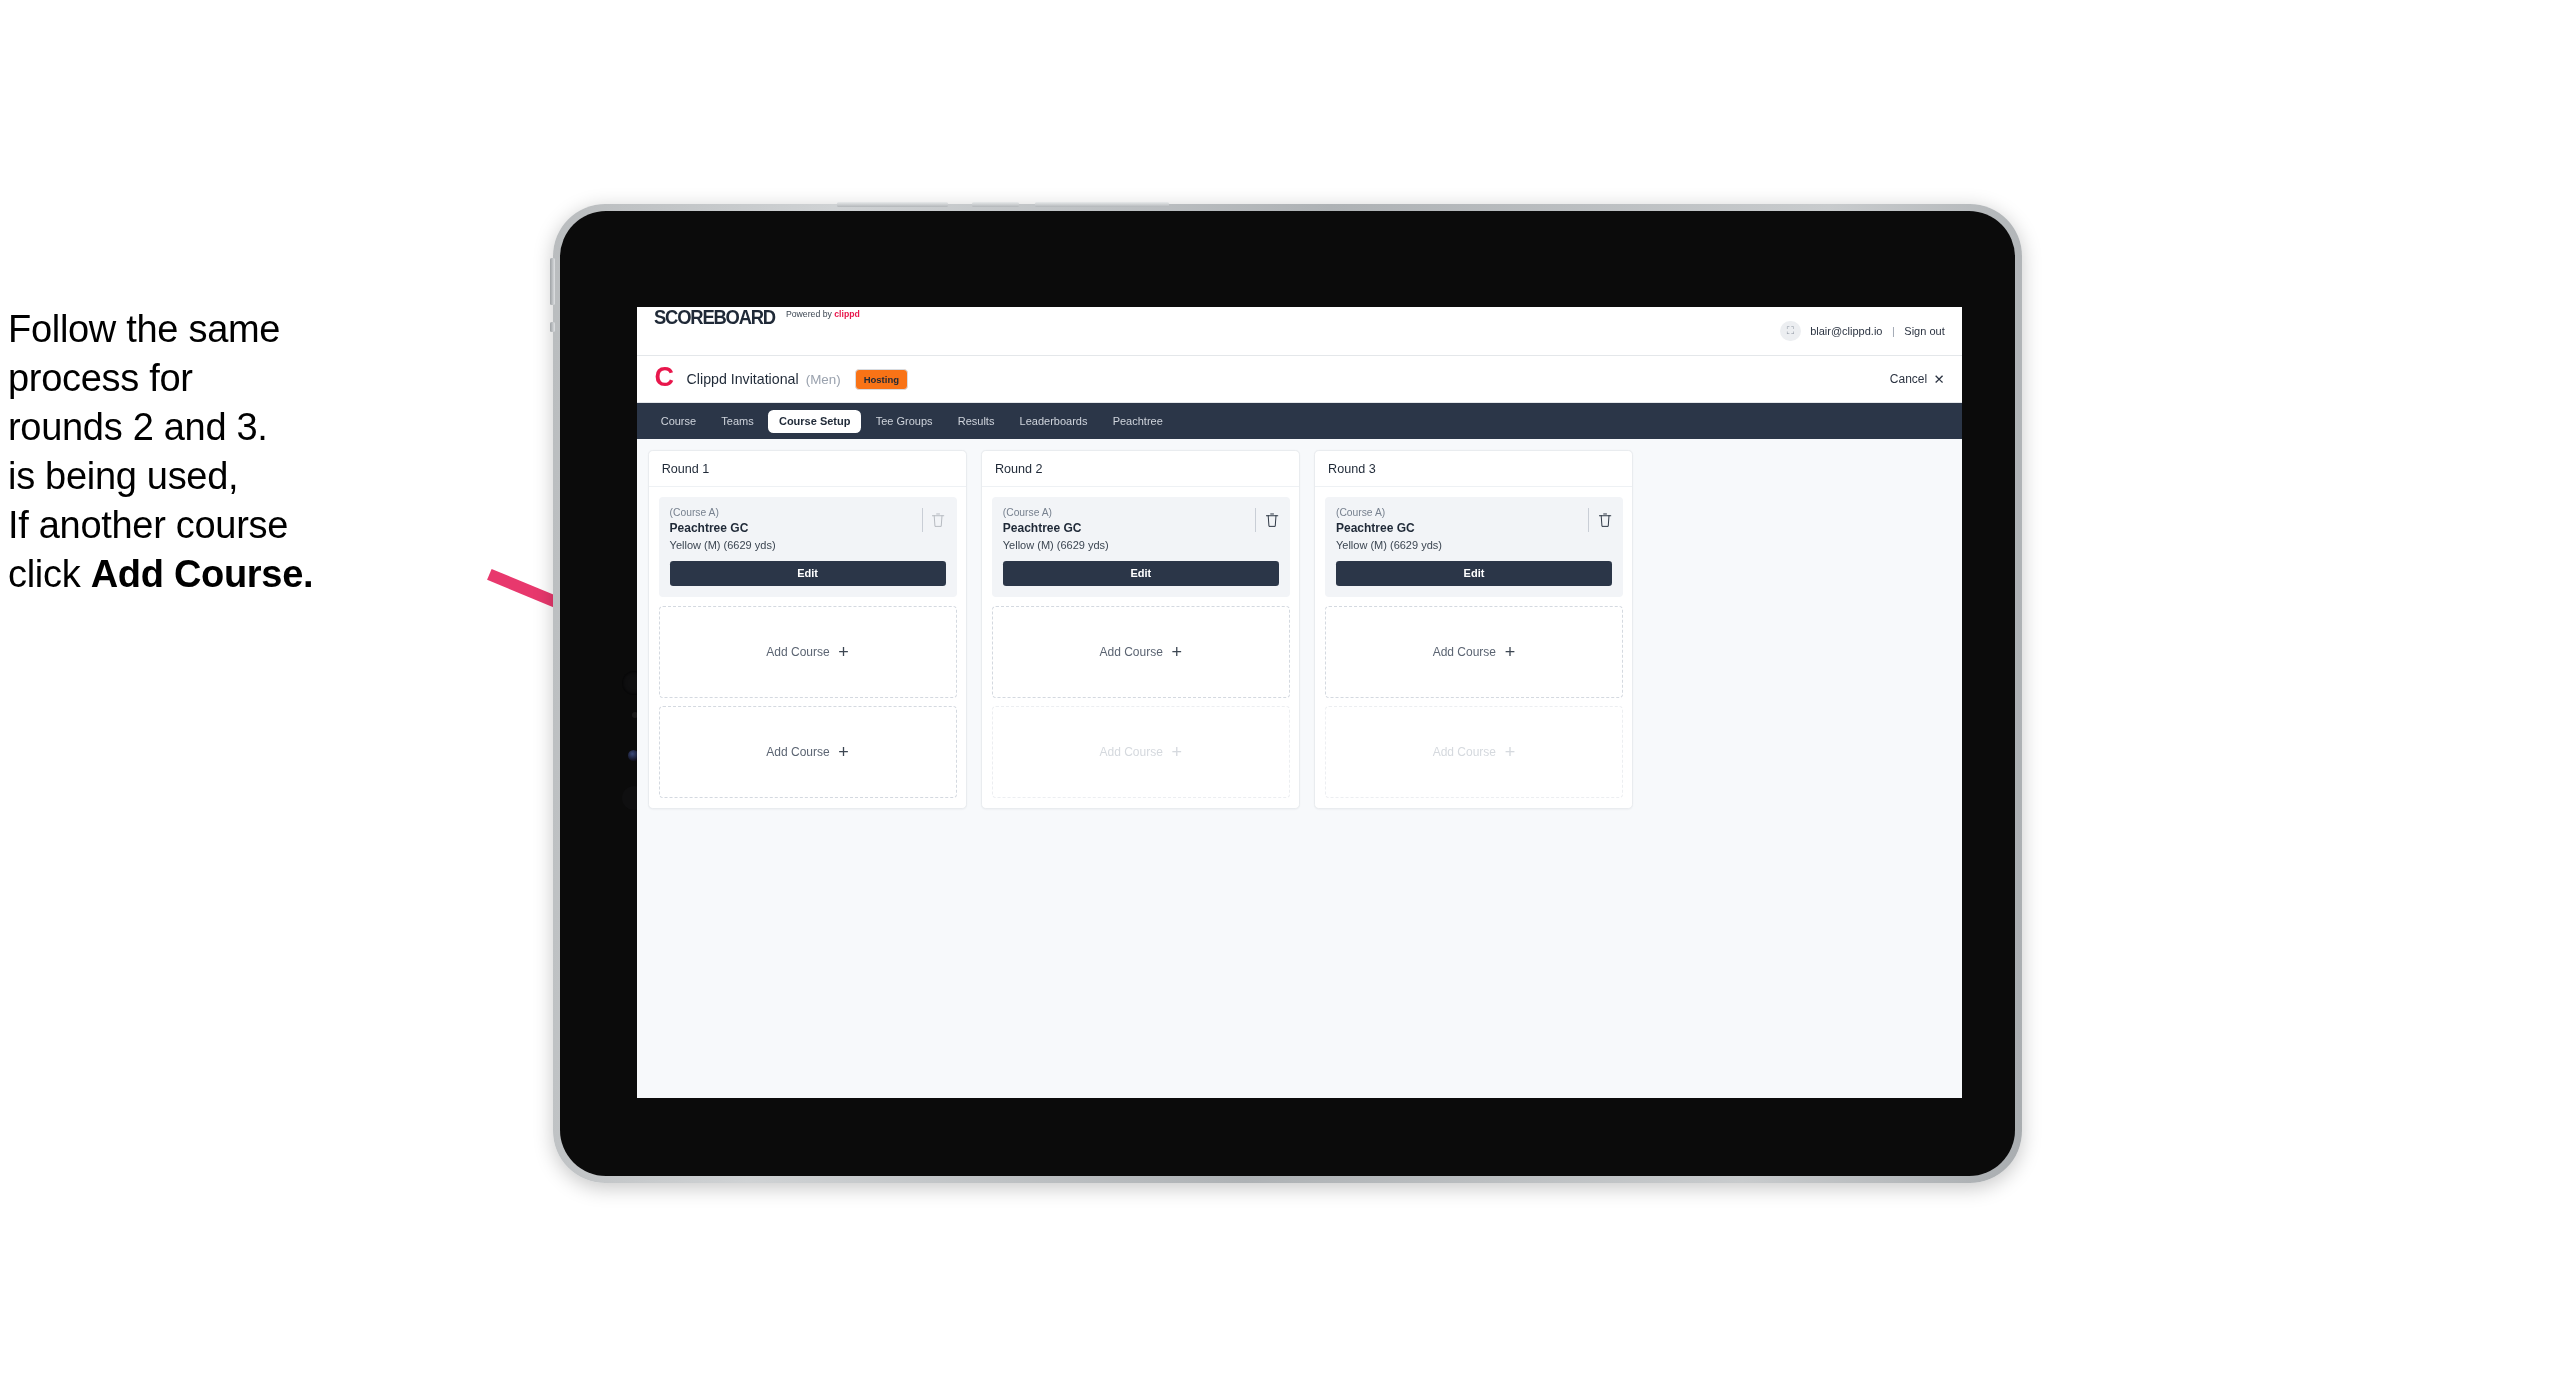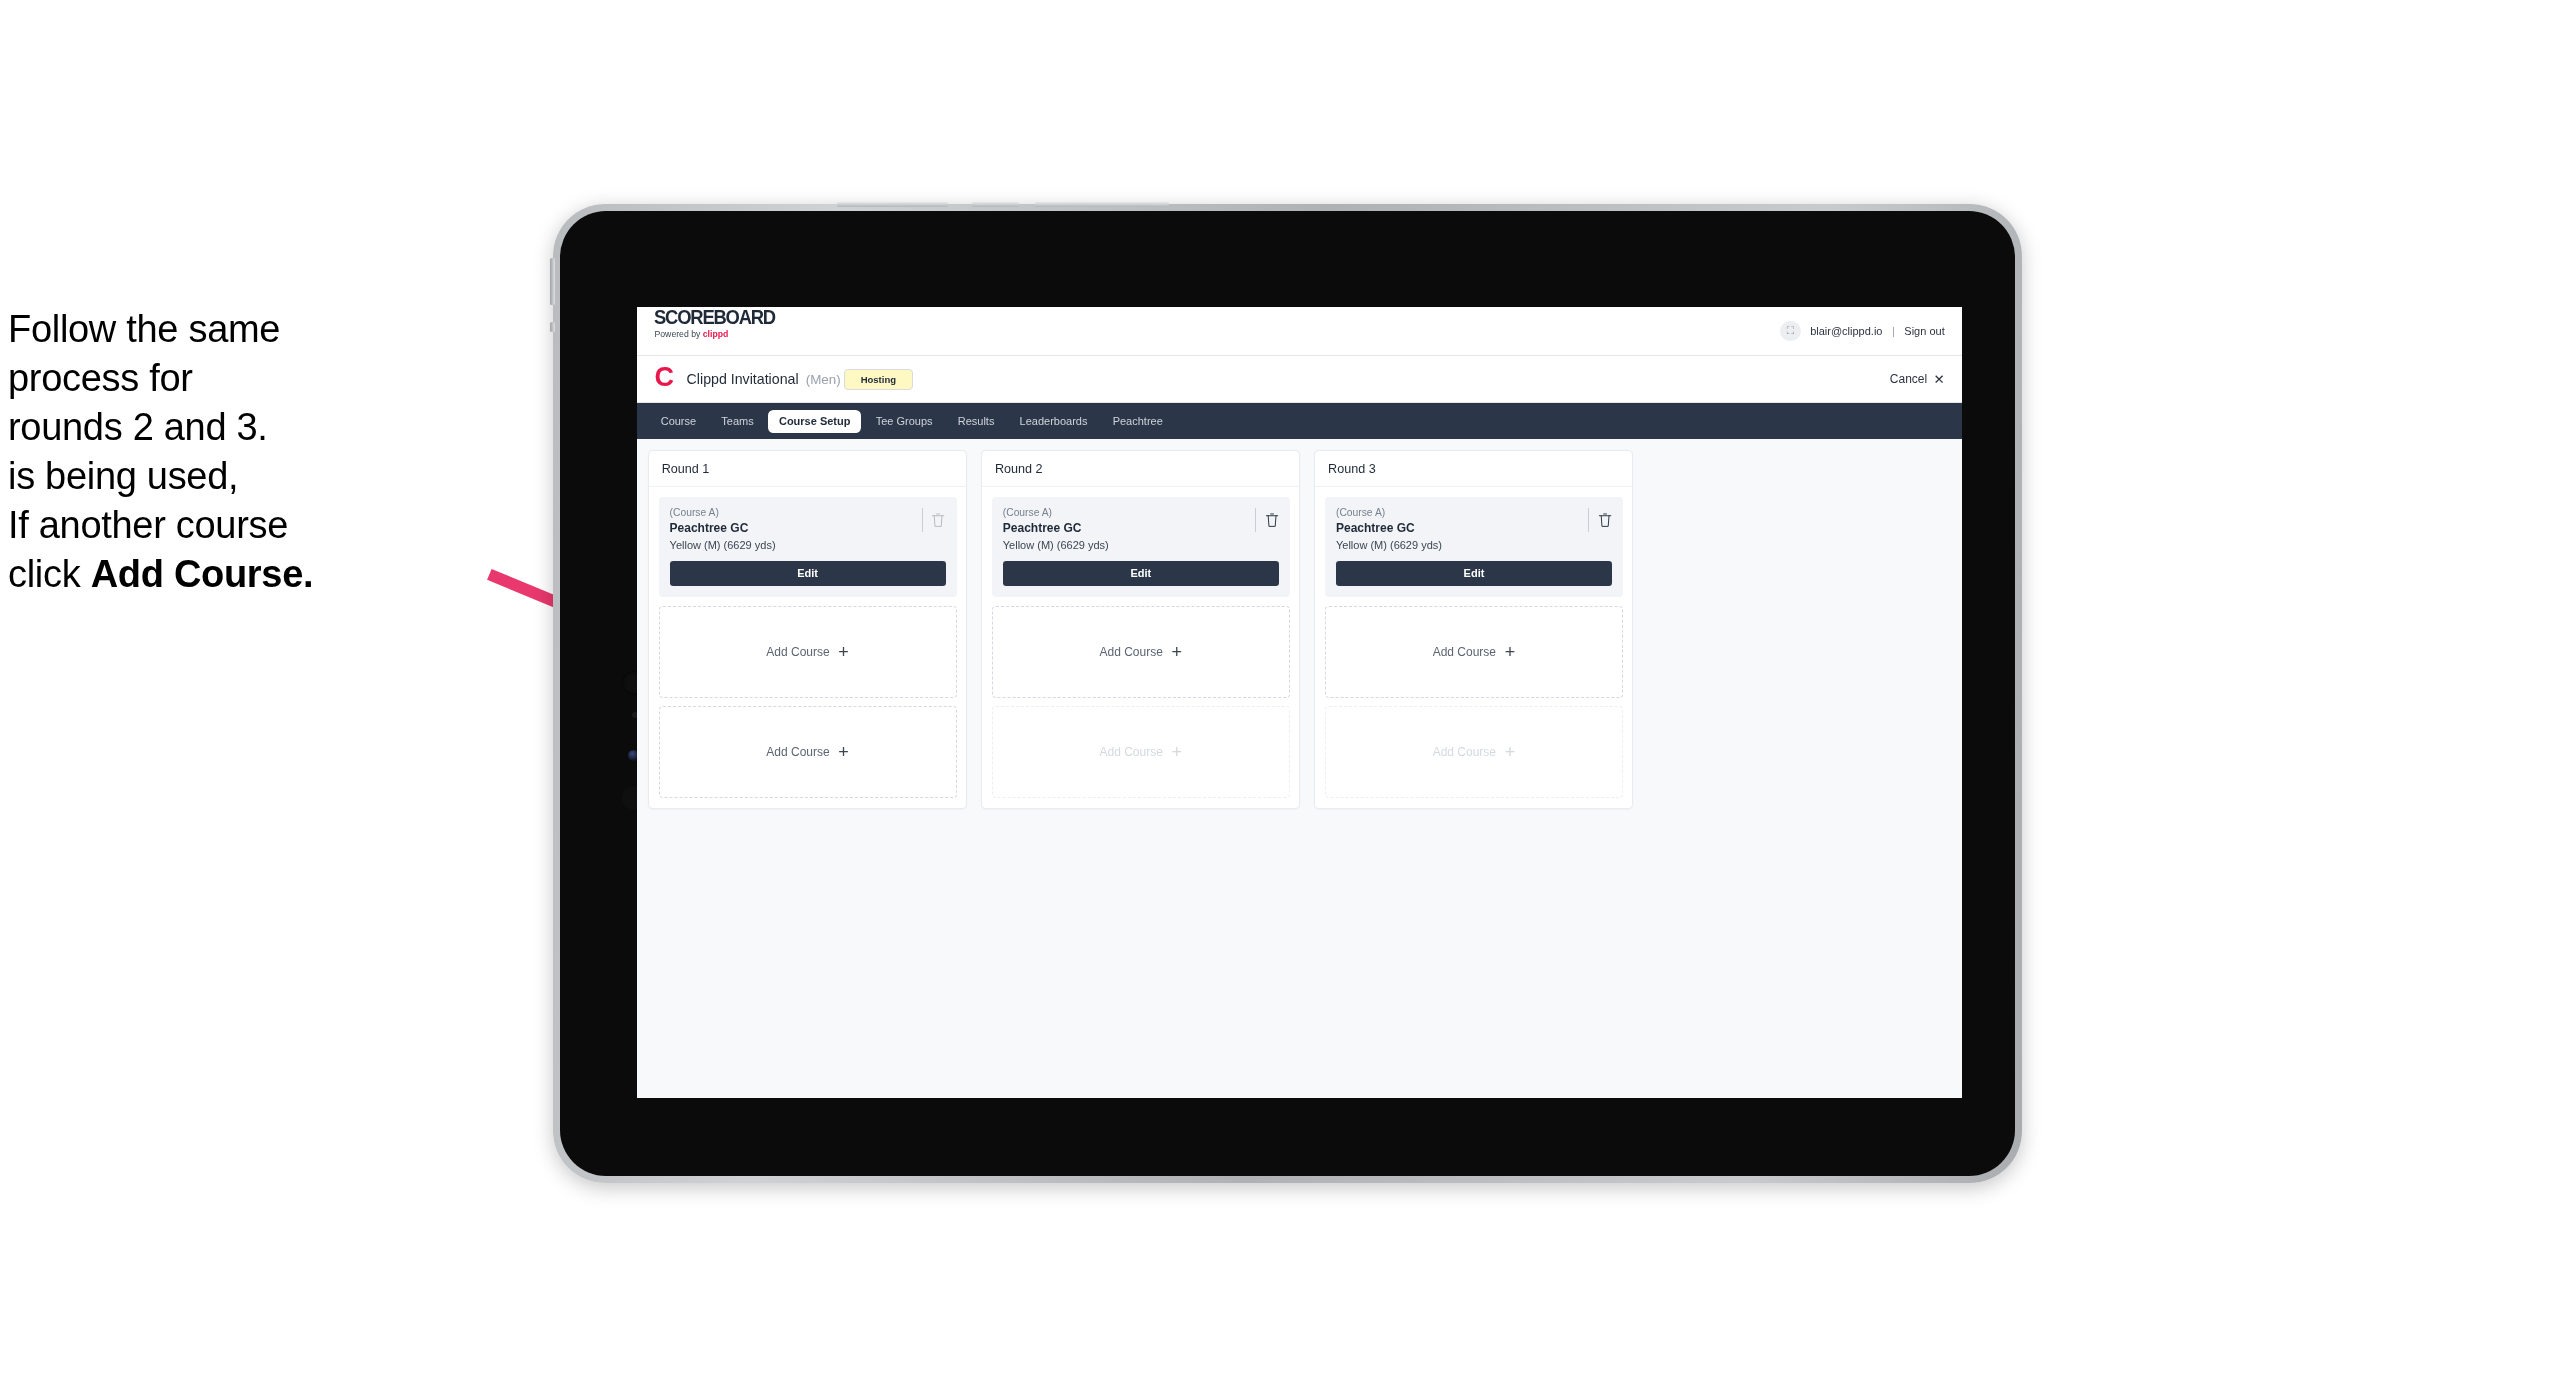--- a/index.html
+++ b/index.html
@@ -77,21 +77,21 @@
   }
 
   
   .topnav {
     height: 49px; background: #ffffff;
     border-bottom: 0.8px solid #e4e7ea;
     display: flex; align-items: stretch;
     position: relative;
   }
   .logo-block {
-    display: flex; flex-direction: column; 
+    display: flex; justify-content: center;
     padding: 0 17.4px 0 17.4px; min-width: 118px;
   }
   .logo-word {
     font-family: "Liberation Sans", sans-serif;
     font-weight: 700; font-size: 20px; letter-spacing: -1.3px;
     color: #1f2937; line-height: 1; transform: scaleX(0.92); transform-origin: left center;
   }
   .logo-sub { font-size: 8.7px; color: #3c4652; margin-top: 2.4px; white-space: nowrap; }
   .logo-sub .brand { color: #e8174c; font-weight: 700; }
 
@@ -124,22 +124,22 @@
     display: flex; align-items: center; padding: 0 17.4px; position: relative;
   }
   .c-logo {
     font-family: "Liberation Sans", sans-serif;
     color: #e8174c; font-weight: 700; font-size: 27px; line-height: 1;
     margin-right: 12.6px; transform: translateY(-1.6px);
   }
   .t-title { font-size: 14.2px; color: #1f2937; font-weight: 400; }
   .t-gender { font-size: 13.4px; color: #9aa2ae; margin-left: 7.1px; }
   .t-badge {
-    margin-left: 3px; font-size: 9.5px; font-weight: 700; color: #1f2937;
-    border: 0.8px solid #d8dce1; border-radius: 4px; padding: 4px 16px; background:#fef9c3;
+    margin-left: 14px; font-size: 9.5px; font-weight: 700; color: #1f2937;
+    border: 0.8px solid #d8dce1; border-radius: 4px; padding: 4px 8px; background:#f97316;
   }
   .t-cancel {
     margin-left: auto; display: flex; align-items: center; gap: 6.3px;
     font-size: 12px; color: #2c3442; cursor: pointer;
   }
   .t-cancel .x { font-size: 13.4px; }
 
   
   .subtabs {
     height: 36px; background: #2b3648; display: flex; align-items: center;

